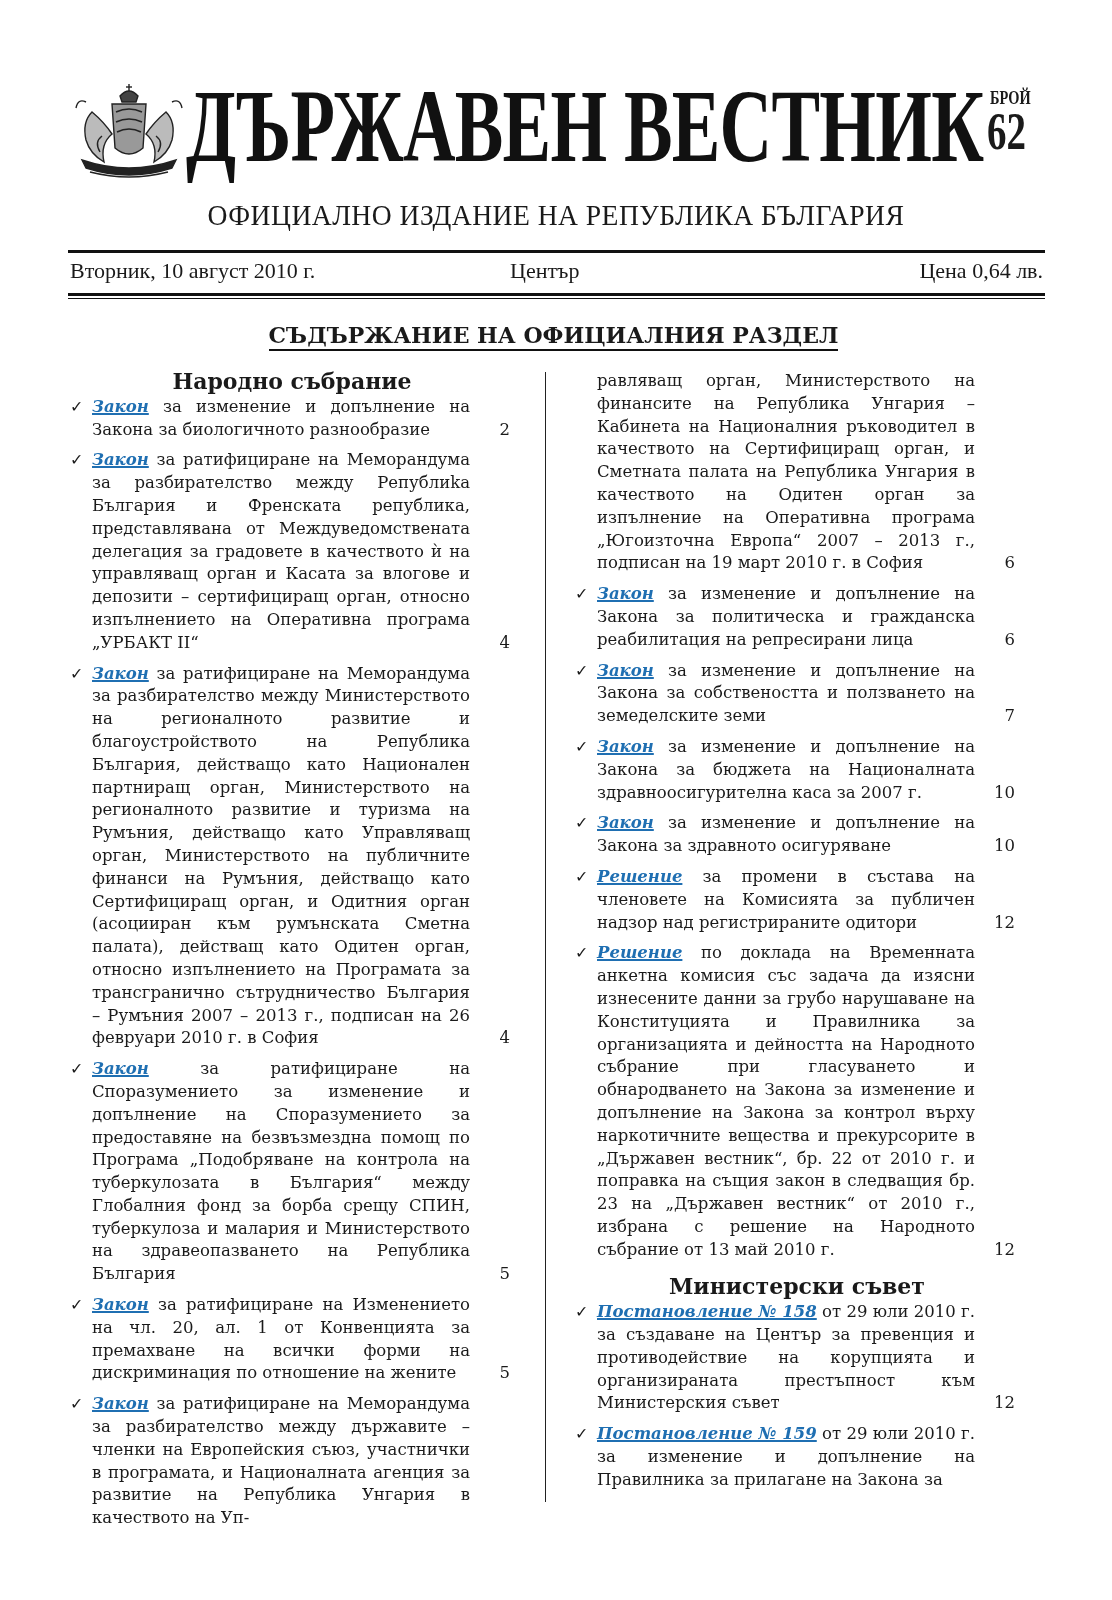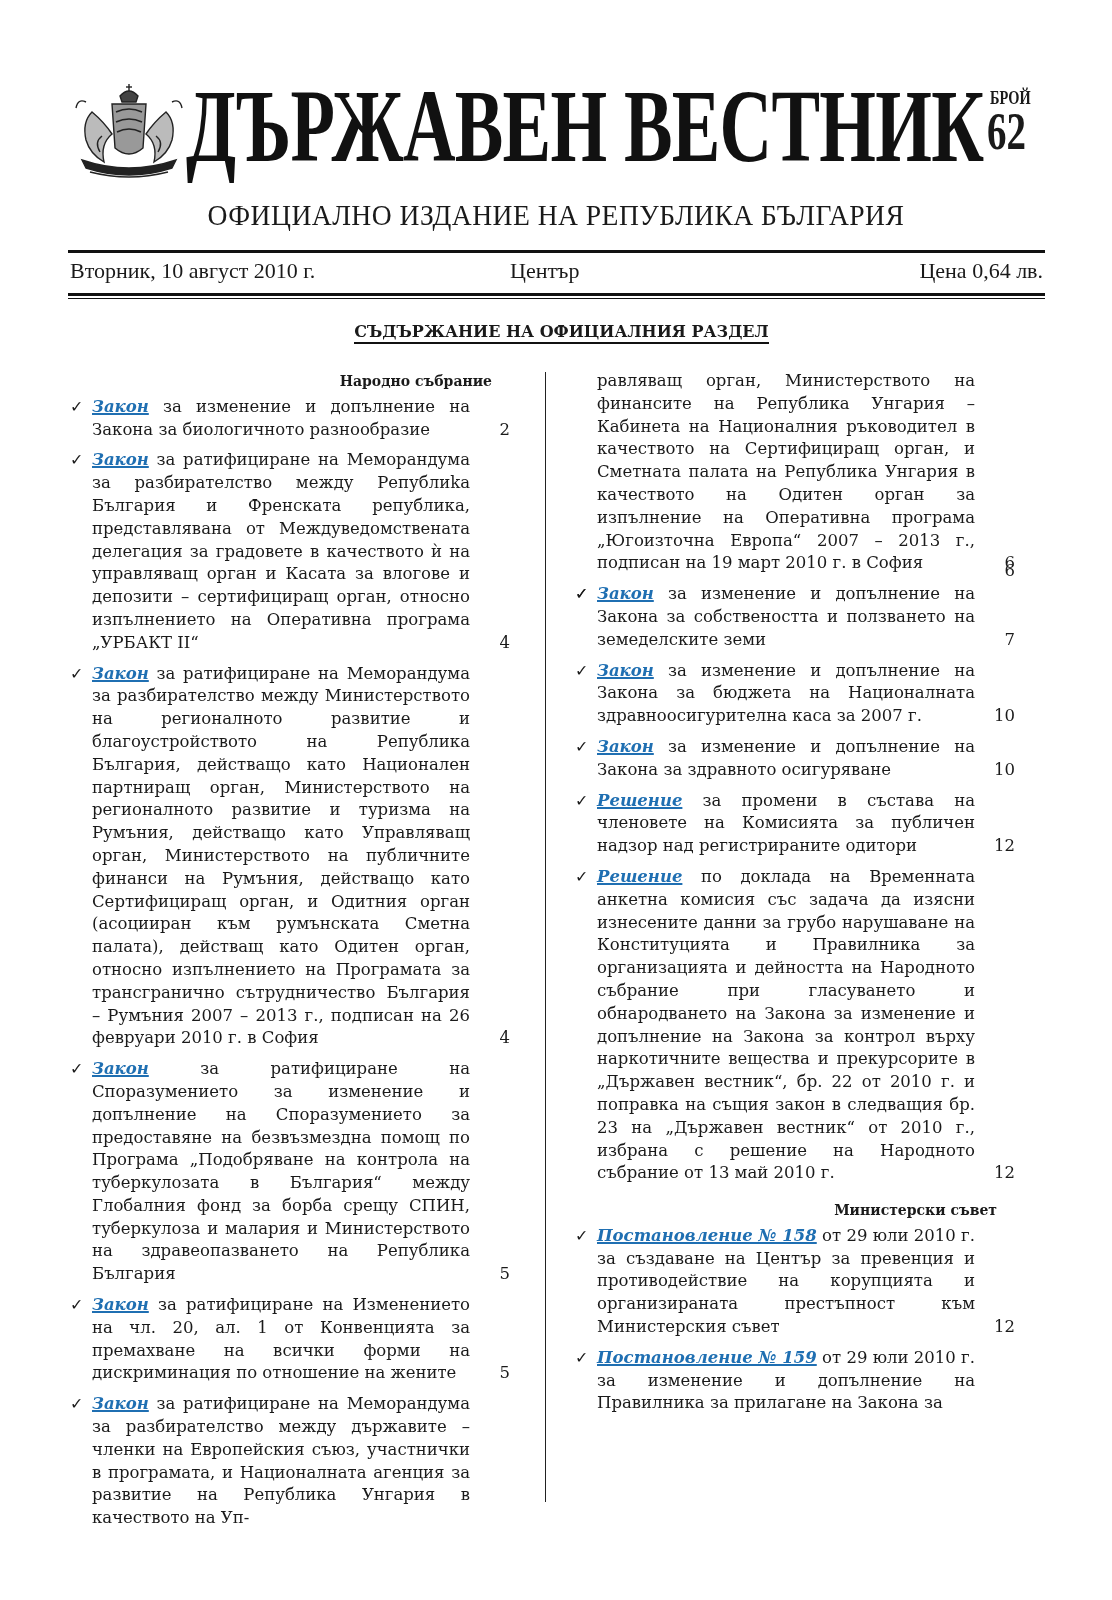--- a/index.html
+++ b/index.html
@@ -15,30 +15,30 @@
   .subtitle { position: absolute; left: 0; top: 198px; width: 1112px; text-align: center; font-family: "Liberation Serif", serif; font-size: 30px; letter-spacing: 0.5px; transform: scaleX(0.92); }
 
   .rule-top { position: absolute; left: 68px; top: 250px; width: 977px; height: 3px; background: #111; }
   .dateline { position: absolute; left: 70px; top: 258px; width: 973px; height: 30px; font-family: "Liberation Serif", serif; font-size: 22px; }
   .dateline .left { position: absolute; left: 0; top: 0; }
   .dateline .mid { position: absolute; left: 440px; top: 0; }
   .dateline .right { position: absolute; right: 0; top: 0; }
   .rule-bot1 { position: absolute; left: 68px; top: 293px; width: 977px; height: 3px; background: #111; }
   .rule-bot2 { position: absolute; left: 68px; top: 298px; width: 977px; height: 1px; background: #111; }
 
-  .toc-title { position: absolute; left: 12px; top: 322px; width: 1099px; text-align: center; font-family: "DejaVu Serif", serif; font-weight: bold; font-size: 16px; }
+  .toc-title { position: absolute; left: 4px; top: 322px; width: 1099px; text-align: center; font-family: "DejaVu Serif", serif; font-weight: bold; font-size: 22px; }
   .toc-title span { border-bottom: 2px solid #111; padding-bottom: 1px; }
 
   .col-divider { position: absolute; left: 545px; top: 372px; width: 1px; height: 1130px; background: #222; }
 
   .col { position: absolute; font-family: "DejaVu Serif", serif; font-size: 16.5px; line-height: 22.8px; }
   .col-left { left: 70px; top: 370px; width: 440px; }
   .col-right { left: 575px; top: 370px; width: 440px; }
 
-  .section-head { text-align: right; font-weight: bold; font-size: 14px; margin: 0 0 3px 0; padding-left: 22px; width: 400px; }
+  .section-head { text-align: center; font-weight: bold; font-size: 22px; margin: 0 0 3px 0; padding-left: 22px; width: 400px; }
   .entry { position: relative; padding-left: 22px; margin-bottom: 8px; }
   .entry .check { position: absolute; left: 0; top: 0; font-size: 16px; }
   .entry .body { width: 378px; text-align: justify; text-align-last: left; }
   .entry .page { position: absolute; right: 0; bottom: 0; width: 40px; text-align: right; }
   .link { color: #1f6fb2; font-weight: bold; font-style: italic; text-decoration: underline; text-decoration-thickness: 2px; margin-top: 7px; }
 </style>
 </head>
 <body>
 
 <div class="masthead">
@@ -114,20 +114,21 @@
 </div>
 
 <div class="col col-right">
   <div class="entry">
     <div class="body">равляващ орган, Министерството на финансите на Република Унгария – Кабинета на Националния ръководител в качеството на Сертифициращ орган, и Сметната палата на Република Унгария в качеството на Одитен орган за изпълнение на Оперативна програма „Югоизточна Европа“ 2007 – 2013 г., подписан на 19 март 2010 г. в София</div>
     <span class="page">6</span>
   </div>
   <div id="right-entries">
       <div class="entry">
         <span class="check">✓</span>
+        <div class="body"><a class="link">Закон</a> <span>за изменение и допълнение на Закона за политическа и гражданска реабилитация на репресирани лица</span></div>
         <span class="page">6</span>
       </div>
       <div class="entry">
         <span class="check">✓</span>
         <div class="body"><a class="link">Закон</a> <span>за изменение и допълнение на Закона за собствеността и ползването на земеделските земи</span></div>
         <span class="page">7</span>
       </div>
       <div class="entry">
         <span class="check">✓</span>
         <div class="body"><a class="link">Закон</a> <span>за изменение и допълнение на Закона за бюджета на Националната здравноосигурителна каса за 2007 г.</span></div>

